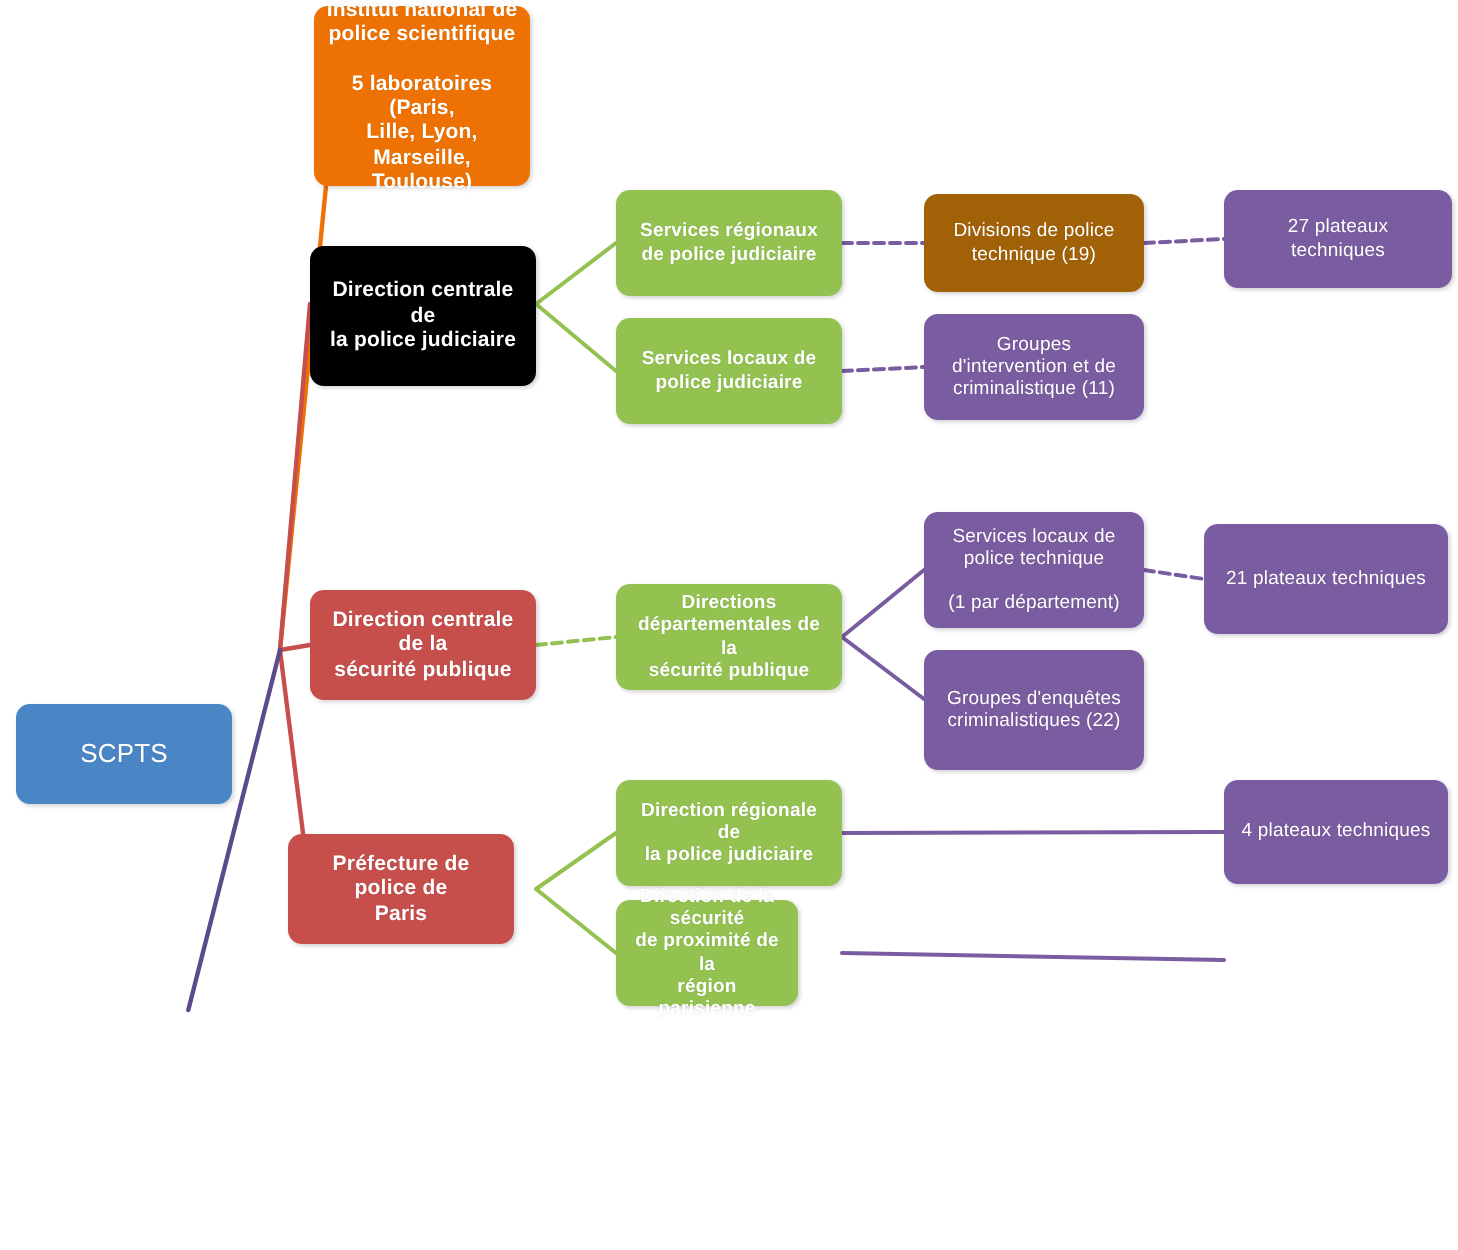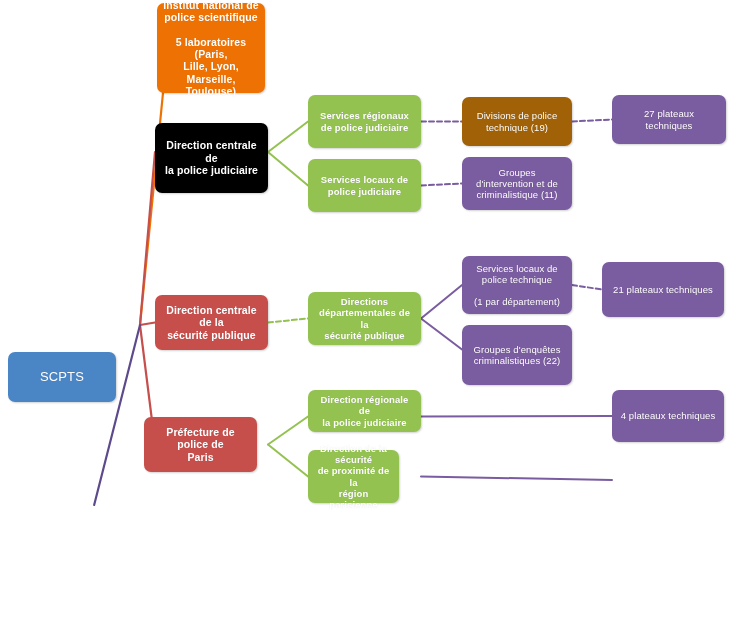--- a/index.html
+++ b/index.html
@@ -131,21 +131,21 @@
 criminalistiques (22)</span>
   </div>
   <div class="node n-purple" id="node-pt21" style="left: 602px; top: 262px; width: 122px; height: 55px; background: rgb(122, 92, 160);">
     <span>21 plateaux techniques</span>
   </div>
 
   <div class="node n-red" id="node-ppp" style="left: 144px; top: 417px; width: 113px; height: 55px; background: rgb(198, 79, 76);">
     <span>Préfecture de police de
 Paris</span>
   </div>
-  <div class="node n-green" id="node-drpj" style="left: 308px; top: 390px; width: 113px; height: 42px; background: rgb(147, 194, 81);">
+  <div class="node n-green" id="node-drpj" style="left: 308px; top: 390px; width: 113px; height: 53px; background: rgb(147, 194, 81);">
     <span>Direction régionale de
 la police judiciaire</span>
   </div>
   <div class="node n-green" id="node-dsppp" style="left: 308px; top: 450px; width: 91px; height: 53px; background: rgb(147, 194, 81);">
     <span>Direction de la sécurité
 de proximité de la
 région parisienne</span>
   </div>
   <div class="node n-purple" id="node-pt4" style="left: 612px; top: 390px; width: 112px; height: 52px; background: rgb(122, 92, 160);">
     <span>4 plateaux techniques</span>

